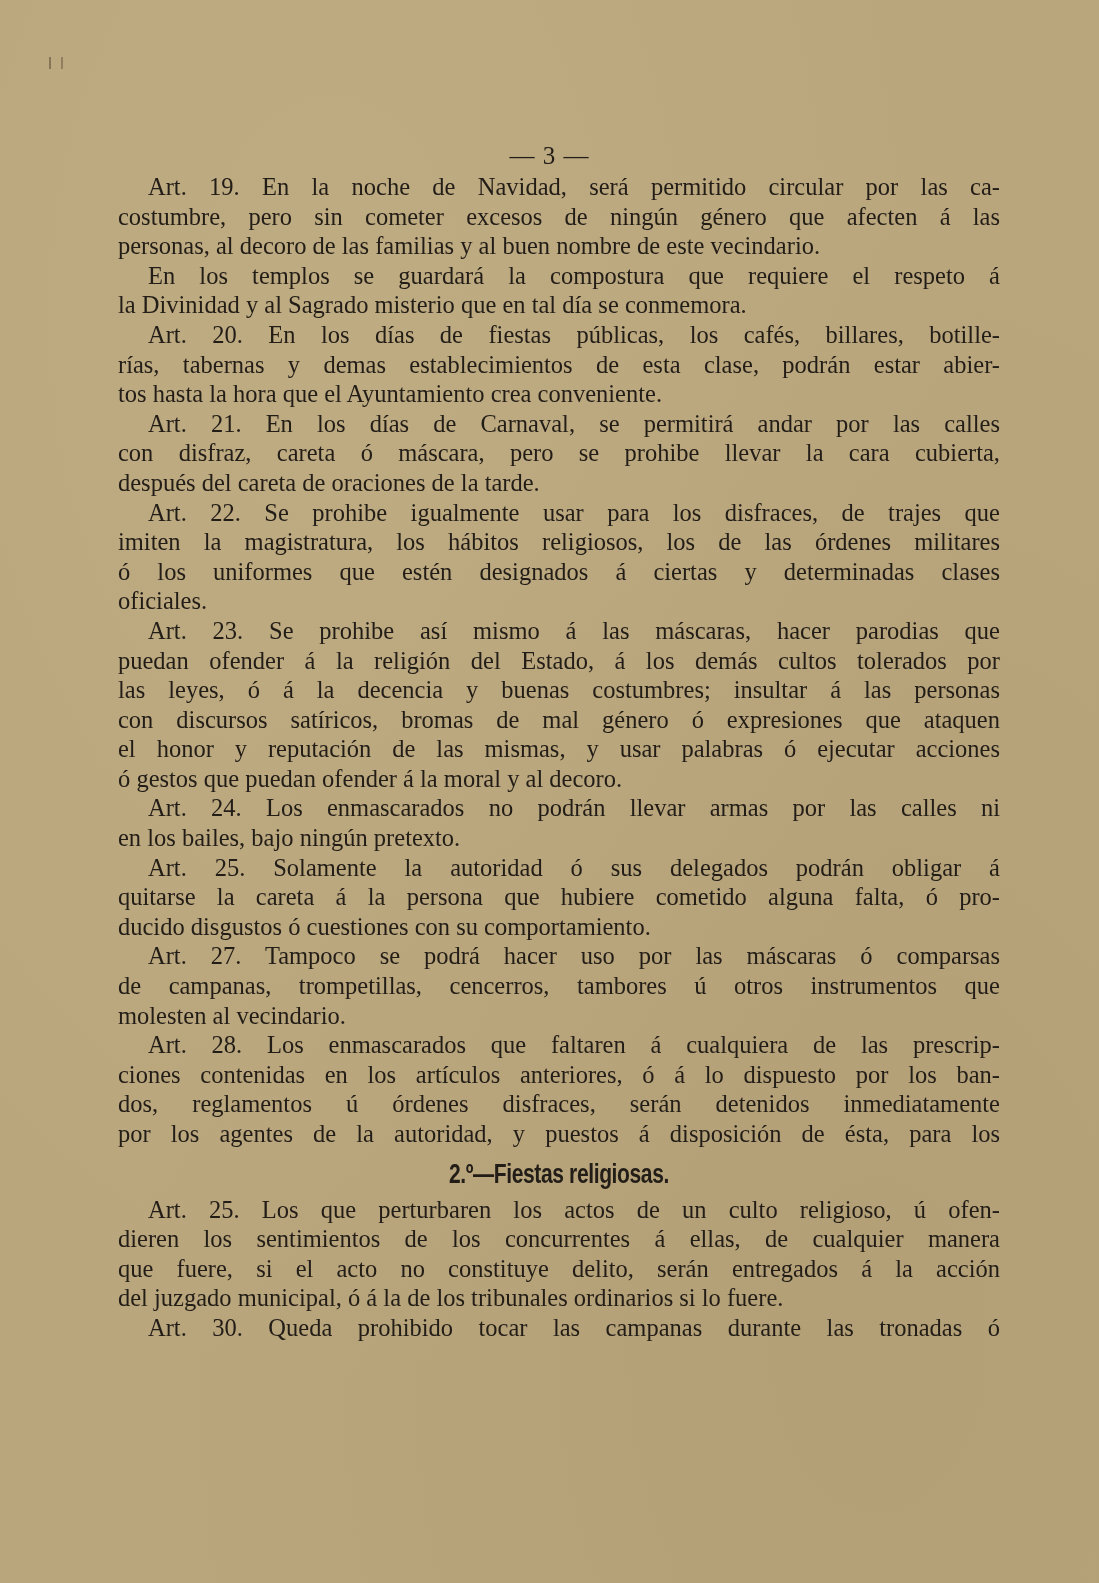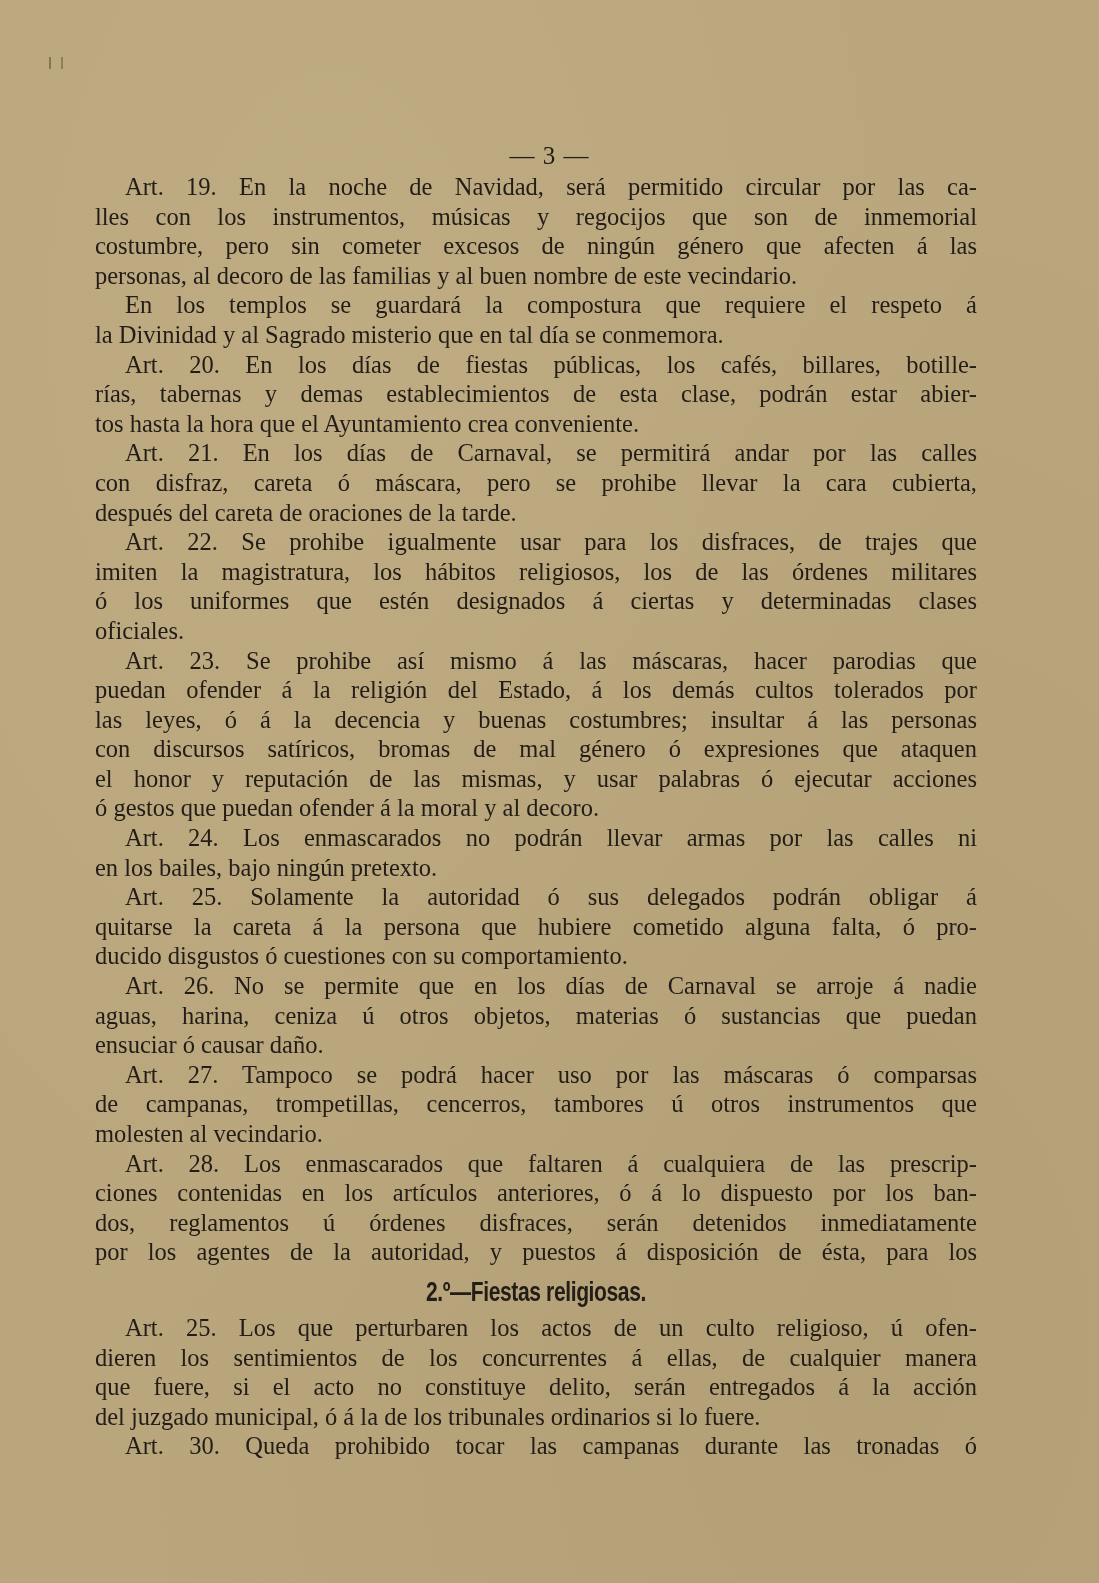--- a/index.html
+++ b/index.html
@@ -38,21 +38,21 @@
       position: absolute;
       left: 0;
       width: 1099px;
       top: 142px;
       text-align: center;
       font-size: 25px;
       letter-spacing: 1px;
     }
     .text-block {
       position: absolute;
-      left: 95px;
+      left: 118px;
       top: 172px;
       width: 882px;
     }
     .line {
       height: 29.6px;
       line-height: 29.6px;
       font-size: 24.5px;
       white-space: nowrap;
       text-align: justify;
       text-align-last: justify;
@@ -81,21 +81,20 @@
 
 <div class="paper">
   <div class="corner-mark"></div>
 
   <div class="page-number">— 3 —</div>
 
   <div class="text-block">
 
     <div>
       <span class="line indent">Art. 19.   En la noche de Navidad, será permitido circular por las ca-</span>
-      <span class="line">lles con los instrumentos, músicas y regocijos que son de inmemorial</span>
       <span class="line">costumbre, pero sin cometer excesos de ningún género que afecten á las</span>
       <span class="line last">personas, al decoro de las familias y al buen nombre de este vecindario.</span>
     </div>
 
     <div>
       <span class="line indent">En los templos se guardará la compostura que requiere el respeto á</span>
       <span class="line last">la Divinidad y al Sagrado misterio que en tal día se conmemora.</span>
     </div>
 
     <div>
@@ -130,25 +129,20 @@
       <span class="line indent">Art. 24.   Los enmascarados no podrán llevar armas por las calles ni</span>
       <span class="line last">en los bailes, bajo ningún pretexto.</span>
     </div>
 
     <div>
       <span class="line indent">Art. 25.   Solamente la autoridad ó sus delegados podrán obligar á</span>
       <span class="line">quitarse la careta á la persona que hubiere cometido alguna falta, ó pro-</span>
       <span class="line last">ducido disgustos ó cuestiones con su comportamiento.</span>
     </div>
 
-    <div>
-      <span class="line indent">Art. 26.   No se permite que en los días de Carnaval se arroje á nadie</span>
-      <span class="line">aguas, harina, ceniza ú otros objetos, materias ó sustancias que puedan</span>
-      <span class="line last">ensuciar ó causar daño.</span>
-    </div>
 
     <div>
       <span class="line indent">Art. 27.   Tampoco se podrá hacer uso por las máscaras ó comparsas</span>
       <span class="line">de campanas, trompetillas, cencerros, tambores ú otros instrumentos que</span>
       <span class="line last">molesten al vecindario.</span>
     </div>
 
     <div>
       <span class="line indent">Art. 28.   Los enmascarados que faltaren á cualquiera de las prescrip-</span>
       <span class="line">ciones contenidas en los artículos anteriores, ó á lo dispuesto por los ban-</span>

